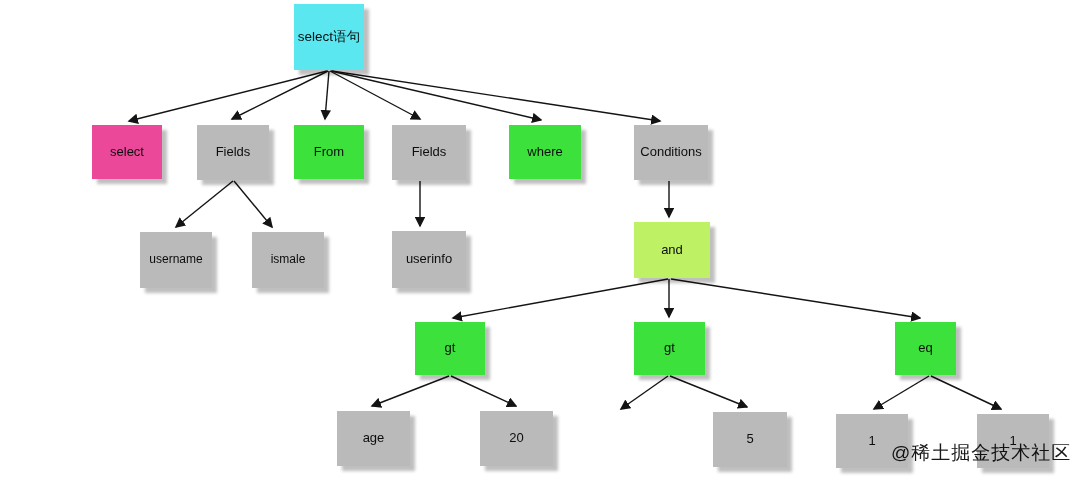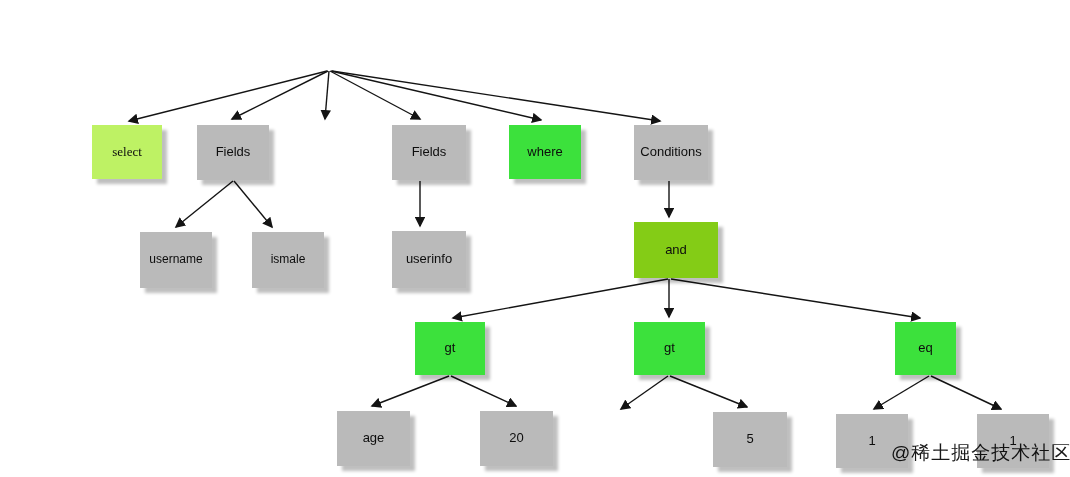--- a/index.html
+++ b/index.html
@@ -57,31 +57,33 @@
       <line x1="671" y1="279" x2="920" y2="318" marker-end="url(#ah)"></line>
       <line x1="449" y1="376" x2="372" y2="406" marker-end="url(#ah)"></line>
       <line x1="451" y1="376" x2="516" y2="406" marker-end="url(#ah)"></line>
       <line x1="668" y1="376" x2="621" y2="409" marker-end="url(#ah)"></line>
       <line x1="670" y1="376" x2="747" y2="407" marker-end="url(#ah)"></line>
       <line x1="929" y1="376" x2="874" y2="409" marker-end="url(#ah)"></line>
       <line x1="931" y1="376" x2="1001" y2="409" marker-end="url(#ah)"></line>
     </g>
   </svg>
 
+  <div class="node root" style="left: 294px; top: 4px; width: 70px; height: 66px; background: rgb(90, 231, 240);">select语句</div>
 
-  <div class="node" style="left: 92px; top: 125px; width: 70px; height: 54px; background: #bef264; font-family: Liberation Serif, serif;">select</div>
+  <div class="node" style="left: 92px; top: 125px; width: 70px; height: 54px; background: #ec4899;">select</div>
   <div class="node" style="left: 197px; top: 125px; width: 72px; height: 55px; background: rgb(186, 186, 186);">Fields</div>
+  <div class="node" style="left: 294px; top: 125px; width: 70px; height: 54px; background: rgb(60, 225, 60);">From</div>
   <div class="node" style="left: 392px; top: 125px; width: 74px; height: 55px; background: rgb(186, 186, 186);">Fields</div>
   <div class="node" style="left: 509px; top: 125px; width: 72px; height: 54px; background: rgb(60, 225, 60);">where</div>
   <div class="node" style="left: 140px; top: 232px; width: 72px; height: 56px; font-size: 12px; background: rgb(186, 186, 186);">username</div>
 
   <div class="node" style="left: 634px; top: 125px; width: 74px; height: 55px; background: rgb(186, 186, 186);">Conditions</div>
   <div class="node" style="left: 240px; top: 232px; width: 72px; height: 56px; font-size: 12px; background: rgb(186, 186, 186); margin-left: 12px;">ismale</div>
   <div class="node" style="left: 392px; top: 231px; width: 74px; height: 57px; background: rgb(186, 186, 186);">userinfo</div>
-  <div class="node" style="left: 634px; top: 222px; width: 84px; height: 56px; background: #84cc16;">and</div>
+  <div class="node" style="left: 634px; top: 222px; width: 76px; height: 56px; background: #bef264;">and</div>
 
   <div class="node" style="left: 415px; top: 322px; width: 70px; height: 53px; background: rgb(60, 225, 60);">gt</div>
   <div class="node" style="left: 634px; top: 322px; width: 71px; height: 53px; background: rgb(60, 225, 60);">gt</div>
   <div class="node" style="left: 895px; top: 322px; width: 61px; height: 53px; background: rgb(60, 225, 60);">eq</div>
 
   <div class="node" style="left: 337px; top: 411px; width: 73px; height: 55px; background: rgb(186, 186, 186);">age</div>
   <div class="node" style="left: 480px; top: 411px; width: 73px; height: 55px; background: rgb(186, 186, 186);">20</div>
   <div class="node" style="left: 713px; top: 412px; width: 74px; height: 55px; background: rgb(186, 186, 186);">5</div>
   <div class="node" style="left: 836px; top: 414px; width: 72px; height: 54px; background: rgb(186, 186, 186);">1</div>
   <div class="node" style="left: 977px; top: 414px; width: 72px; height: 54px; background: rgb(186, 186, 186);">1</div>

